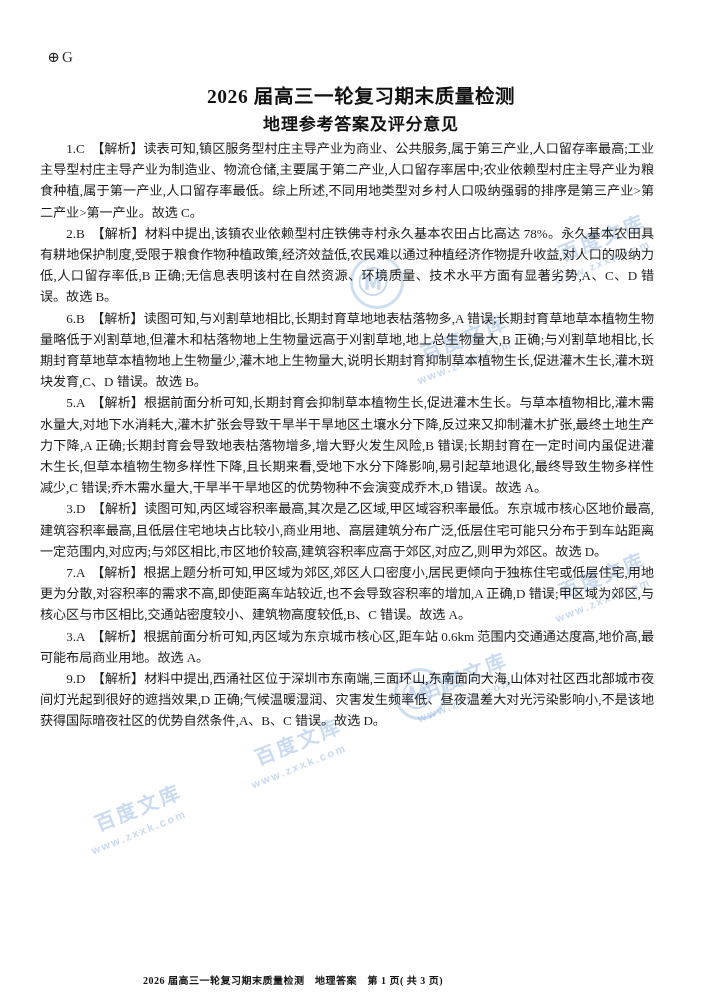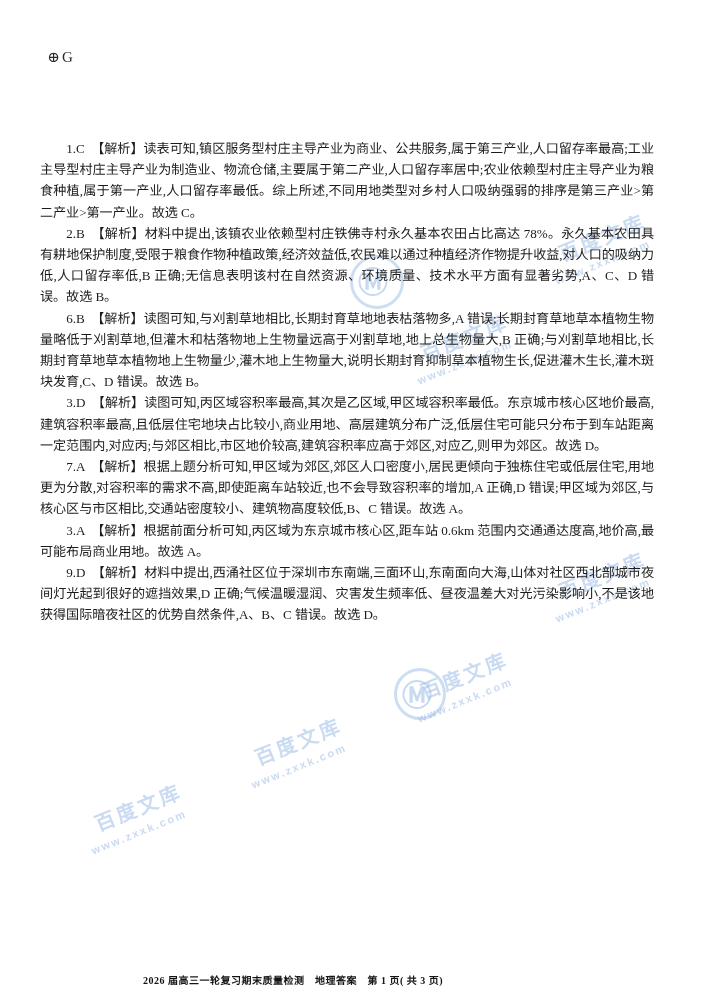--- a/index.html
+++ b/index.html
@@ -165,25 +165,30 @@
   <div class="wm-ring" style="left:350px; top:255px; width:48px; height:48px;"></div>
   <div class="wm-badge" style="left:358px; top:258px;">Ⓜ</div>
   <div class="wm-ring" style="left:394px; top:668px; width:46px; height:46px;"></div>
   <div class="wm-badge" style="left:402px; top:671px;">Ⓜ</div>
 
   <div class="logo-mark">
     <span class="glyph">⊕</span>
     <span class="letter">G</span>
   </div>
 
+  <div class="title-block">
+    <h1 class="doc-title">2026 届高三一轮复习期末质量检测</h1>
+    <h2 class="doc-subtitle">地理参考答案及评分意见</h2>
+  </div>
 
   <div class="content" id="answers-list">
       <p class="para">1.C　【解析】读表可知,镇区服务型村庄主导产业为商业、公共服务,属于第三产业,人口留存率最高;工业主导型村庄主导产业为制造业、物流仓储,主要属于第二产业,人口留存率居中;农业依赖型村庄主导产业为粮食种植,属于第一产业,人口留存率最低。综上所述,不同用地类型对乡村人口吸纳强弱的排序是第三产业&gt;第二产业&gt;第一产业。故选 C。</p>
       <p class="para">2.B　【解析】材料中提出,该镇农业依赖型村庄铁佛寺村永久基本农田占比高达 78%。永久基本农田具有耕地保护制度,受限于粮食作物种植政策,经济效益低,农民难以通过种植经济作物提升收益,对人口的吸纳力低,人口留存率低,B 正确;无信息表明该村在自然资源、环境质量、技术水平方面有显著劣势,A、C、D 错误。故选 B。</p>
       <p class="para">6.B　【解析】读图可知,与刈割草地相比,长期封育草地地表枯落物多,A 错误;长期封育草地草本植物生物量略低于刈割草地,但灌木和枯落物地上生物量远高于刈割草地,地上总生物量大,B 正确;与刈割草地相比,长期封育草地草本植物地上生物量少,灌木地上生物量大,说明长期封育抑制草本植物生长,促进灌木生长,灌木斑块发育,C、D 错误。故选 B。</p>
+      <p class="para">5.A　【解析】根据前面分析可知,长期封育会抑制草本植物生长,促进灌木生长。与草本植物相比,灌木需水量大,对地下水消耗大,灌木扩张会导致干旱半干旱地区土壤水分下降,反过来又抑制灌木扩张,最终土地生产力下降,A 正确;长期封育会导致地表枯落物增多,增大野火发生风险,B 错误;长期封育在一定时间内虽促进灌木生长,但草本植物生物多样性下降,且长期来看,受地下水分下降影响,易引起草地退化,最终导致生物多样性减少,C 错误;乔木需水量大,干旱半干旱地区的优势物种不会演变成乔木,D 错误。故选 A。</p>
       <p class="para">3.D　【解析】读图可知,丙区域容积率最高,其次是乙区域,甲区域容积率最低。东京城市核心区地价最高,建筑容积率最高,且低层住宅地块占比较小,商业用地、高层建筑分布广泛,低层住宅可能只分布于到车站距离一定范围内,对应丙;与郊区相比,市区地价较高,建筑容积率应高于郊区,对应乙,则甲为郊区。故选 D。</p>
       <p class="para">7.A　【解析】根据上题分析可知,甲区域为郊区,郊区人口密度小,居民更倾向于独栋住宅或低层住宅,用地更为分散,对容积率的需求不高,即使距离车站较近,也不会导致容积率的增加,A 正确,D 错误;甲区域为郊区,与核心区与市区相比,交通站密度较小、建筑物高度较低,B、C 错误。故选 A。</p>
       <p class="para">3.A　【解析】根据前面分析可知,丙区域为东京城市核心区,距车站 0.6km 范围内交通通达度高,地价高,最可能布局商业用地。故选 A。</p>
       <p class="para">9.D　【解析】材料中提出,西涌社区位于深圳市东南端,三面环山,东南面向大海,山体对社区西北部城市夜间灯光起到很好的遮挡效果,D 正确;气候温暖湿润、灾害发生频率低、昼夜温差大对光污染影响小,不是该地获得国际暗夜社区的优势自然条件,A、B、C 错误。故选 D。</p>
     </div>
 
   <div class="footer">2026 届高三一轮复习期末质量检测　地理答案　第 1 页( 共 3 页)</div>
 
 </div>
 

